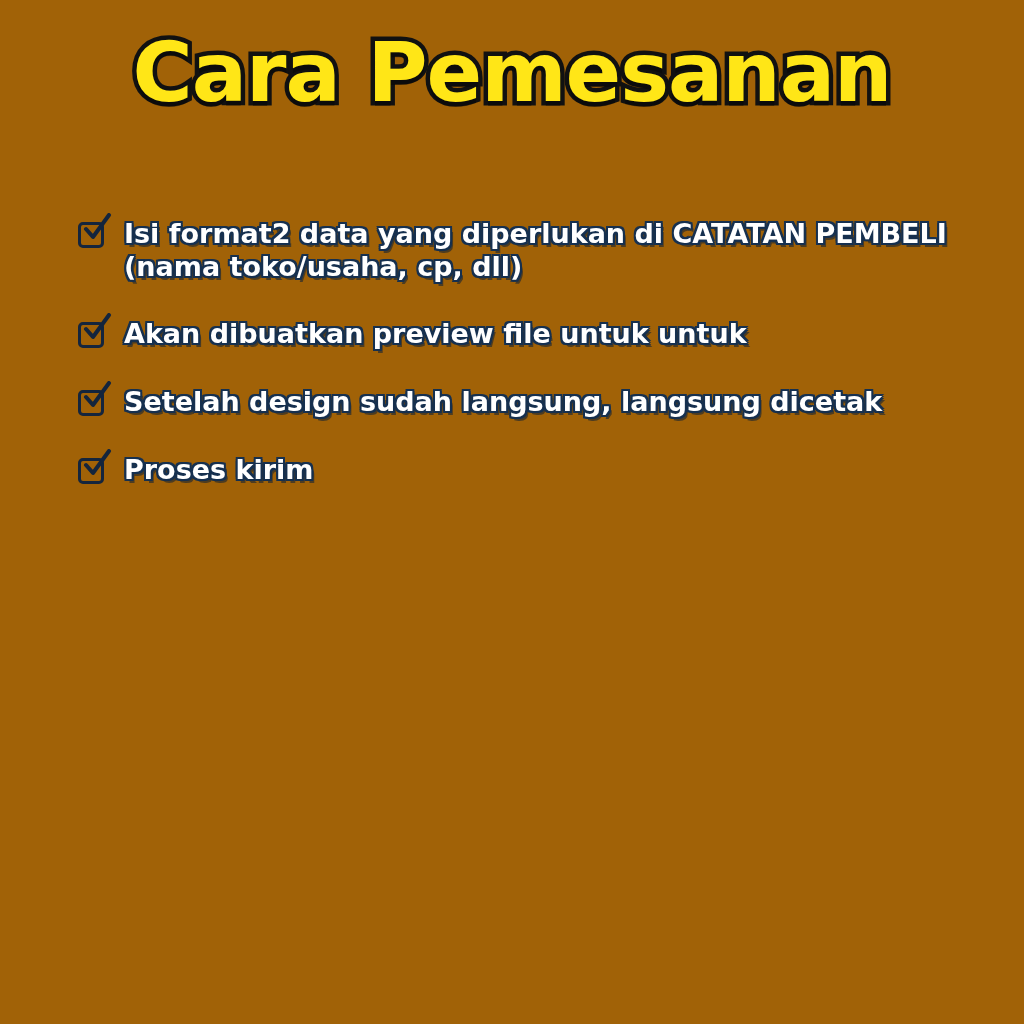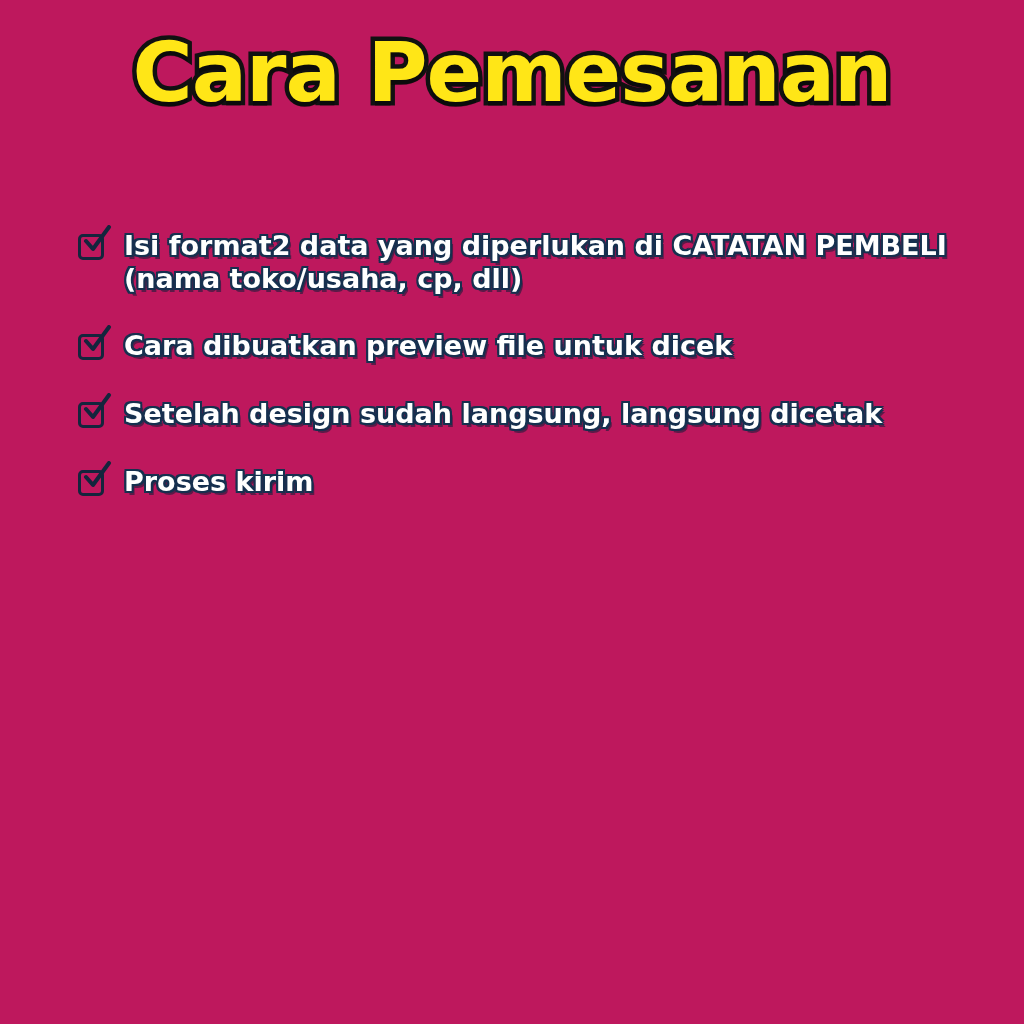--- a/index.html
+++ b/index.html
@@ -29,21 +29,21 @@
         #7ce3fb 58%,
         #4ed2f7 66%,
         #29bff3 74%,
         #11ace f 82%,
         #0aa3e9 88%,
         #0b9fe6 94%,
         #0d9ce3 100%);
     overflow: hidden;
   }
   
-  #poster.bg-fallback { background-color: #be185d; }
+  #poster.bg-fallback { background-color: #a16207; }
 
   #title {
     position: absolute;
     top: 28px;
     left: 0;
     width: 100%;
     text-align: center;
     font-size: 82px;
     font-weight: bold;
     font-style: normal;
@@ -54,21 +54,20 @@
     text-shadow: 0 5px 0 rgba(0,0,0,0.35);
     font-family: "DejaVu Sans", sans-serif;
     line-height: 1.1;
   }
 
   #list {
     position: absolute;
     top: 218px;
     left: 78px;
     width: 930px;
-    margin-top: 12px;
   }
 
   .list-item {
     display: flex;
     align-items: flex-start;
     margin-bottom: 34px;
   }
 
   .check-box {
     flex: 0 0 auto;
@@ -136,21 +135,21 @@
       <span class="item-text">Isi format2 data yang diperlukan di CATATAN PEMBELI (nama toko/usaha, cp, dll)</span>
     </div>
 
     <div class="list-item">
       <span class="check-box">
         <span class="box"></span>
         <svg class="tick" viewBox="0 0 30 30" aria-hidden="true">
           <path d="M4 16 L11 24 L27 2" fill="none" stroke="#14253d" stroke-width="4" stroke-linecap="round" stroke-linejoin="round"></path>
         </svg>
       </span>
-      <span class="item-text">Cara dibuatkan preview file untuk dicek</span>
+      <span class="item-text">Akan dibuatkan preview file untuk untuk</span>
     </div>
 
     <div class="list-item">
       <span class="check-box">
         <span class="box"></span>
         <svg class="tick" viewBox="0 0 30 30" aria-hidden="true">
           <path d="M4 16 L11 24 L27 2" fill="none" stroke="#14253d" stroke-width="4" stroke-linecap="round" stroke-linejoin="round"></path>
         </svg>
       </span>
       <span class="item-text">Setelah design sudah langsung, langsung dicetak</span>

